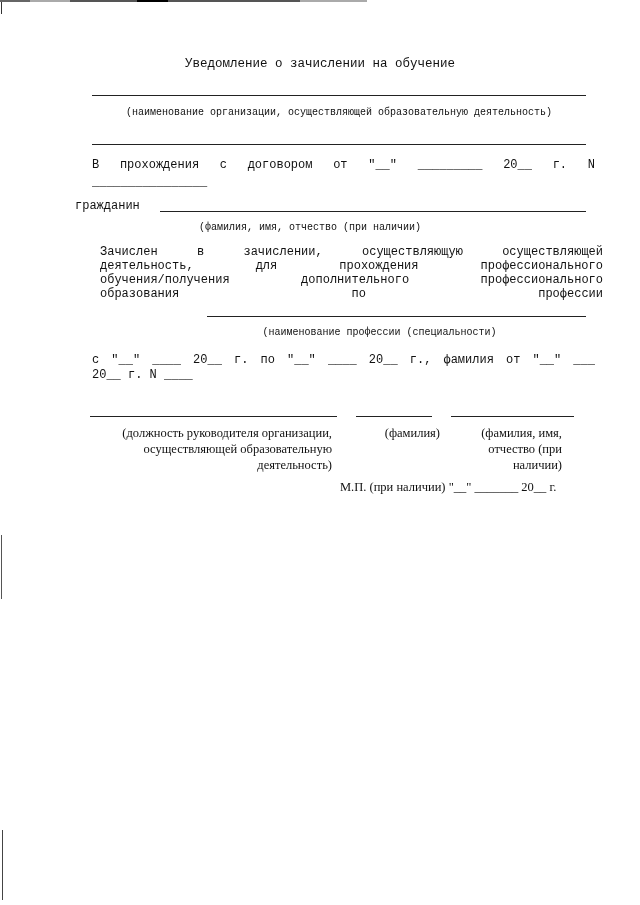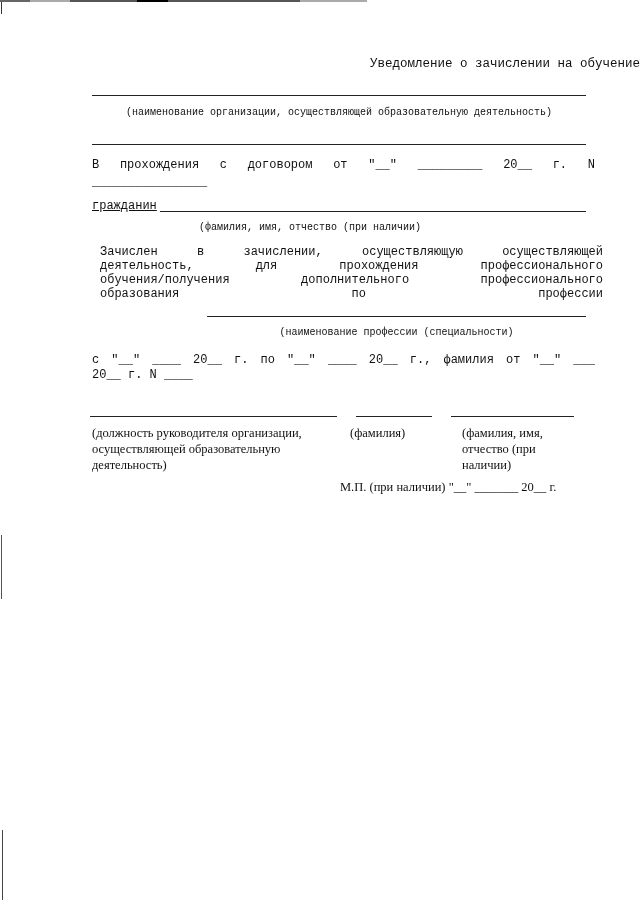--- a/index.html
+++ b/index.html
@@ -2,26 +2,26 @@
 <html><head>
   <meta charset="utf-8">
   <style>
     html, body { margin: 0; padding: 0; background: #ffffff; }
     body { width: 640px; height: 905px; position: relative; overflow: hidden; color: #111; }
     .mono { font-family: "Liberation Mono", "DejaVu Sans Mono", monospace; }
     .serif { font-family: "Liberation Serif", "DejaVu Serif", serif; }
     .abs { position: absolute; }
     .topbar { position: absolute; left: 0; top: 0; height: 2px; width: 367px; background: linear-gradient(to right,#666 0,#666 30px,#aaa 30px,#aaa 70px,#555 70px,#555 137px,#000 137px,#000 168px,#555 168px,#555 300px,#aaa 300px,#aaa 367px); }
     .edge { position: absolute; left: 1px; width: 1px; background: #333; }
-    .title { left: 0; width: 640px; top: 57px; text-align: right; font-size: 12.5px; }
+    .title { left: 0; width: 640px; top: 57px; text-align: center; font-size: 12.5px; }
     .hline { position: absolute; height: 1px; background: #222; }
     .caption { font-size: 10px; text-align: center; }
     .para { font-size: 12px; line-height: 14px; }
     .row { display: flex; justify-content: space-between; white-space: pre; }
-    .sigcap { font-size: 12.5px; line-height: 16px; text-align: left; }
+    .sigcap { font-size: 12.5px; line-height: 16px; text-align: right; }
   </style>
 </head>
 <body>
 
 <div class="topbar"></div>
 <div class="edge" style="top:2px;height:12px;"></div>
 <div class="edge" style="top:535px;height:64px;background:#555;"></div>
 <div class="edge" style="left:2px;top:830px;height:70px;background:#444;"></div>
 
 <div class="abs mono title">Уведомление о зачислении на обучение</div>
@@ -37,21 +37,21 @@
   <span>договором</span>
   <span>от</span>
   <span>"__"</span>
   <span>_________</span>
   <span>20__</span>
   <span>г.</span>
   <span>N</span>
 </div>
 <div class="abs mono para" style="left:92px;top:175px;">________________</div>
 
-<div class="abs mono para" style="left:92px;top:199px;text-decoration:underline;">гражданин</div>
+<div class="abs mono para" style="left:75px;top:199px;">гражданин</div>
 <div class="hline" style="left:160px;top:211px;width:426px;"></div>
 <div class="abs mono caption" style="left:160px;width:300px;top:222px;">(фамилия, имя, отчество (при наличии)</div>
 
 <div class="abs mono para" style="left:100px;width:503px;top:245px;">
   <div class="row">
     <span>Зачислен</span>
     <span>в</span>
     <span>зачислении,</span>
     <span>осуществляющую</span>
     <span>осуществляющей</span>
@@ -67,21 +67,21 @@
     <span>дополнительного</span>
     <span>профессионального</span>
   </div>
   <div class="row">
     <span>образования</span>
     <span>по</span>
     <span>профессии</span>
   </div>
 </div>
 <div class="hline" style="left:207px;top:316px;width:379px;"></div>
-<div class="abs mono caption" style="left:207px;width:379px;top:327px;text-align:center;">(наименование профессии (специальности)</div>
+<div class="abs mono caption" style="left:190px;width:379px;top:327px;text-align:center;">(наименование профессии (специальности)</div>
 
 <div class="abs mono para row" style="left:92px;width:503px;top:353px;">
   <span>с</span>
   <span>"__"</span>
   <span>____</span>
   <span>20__</span>
   <span>г.</span>
   <span>по</span>
   <span>"__"</span>
   <span>____</span>

